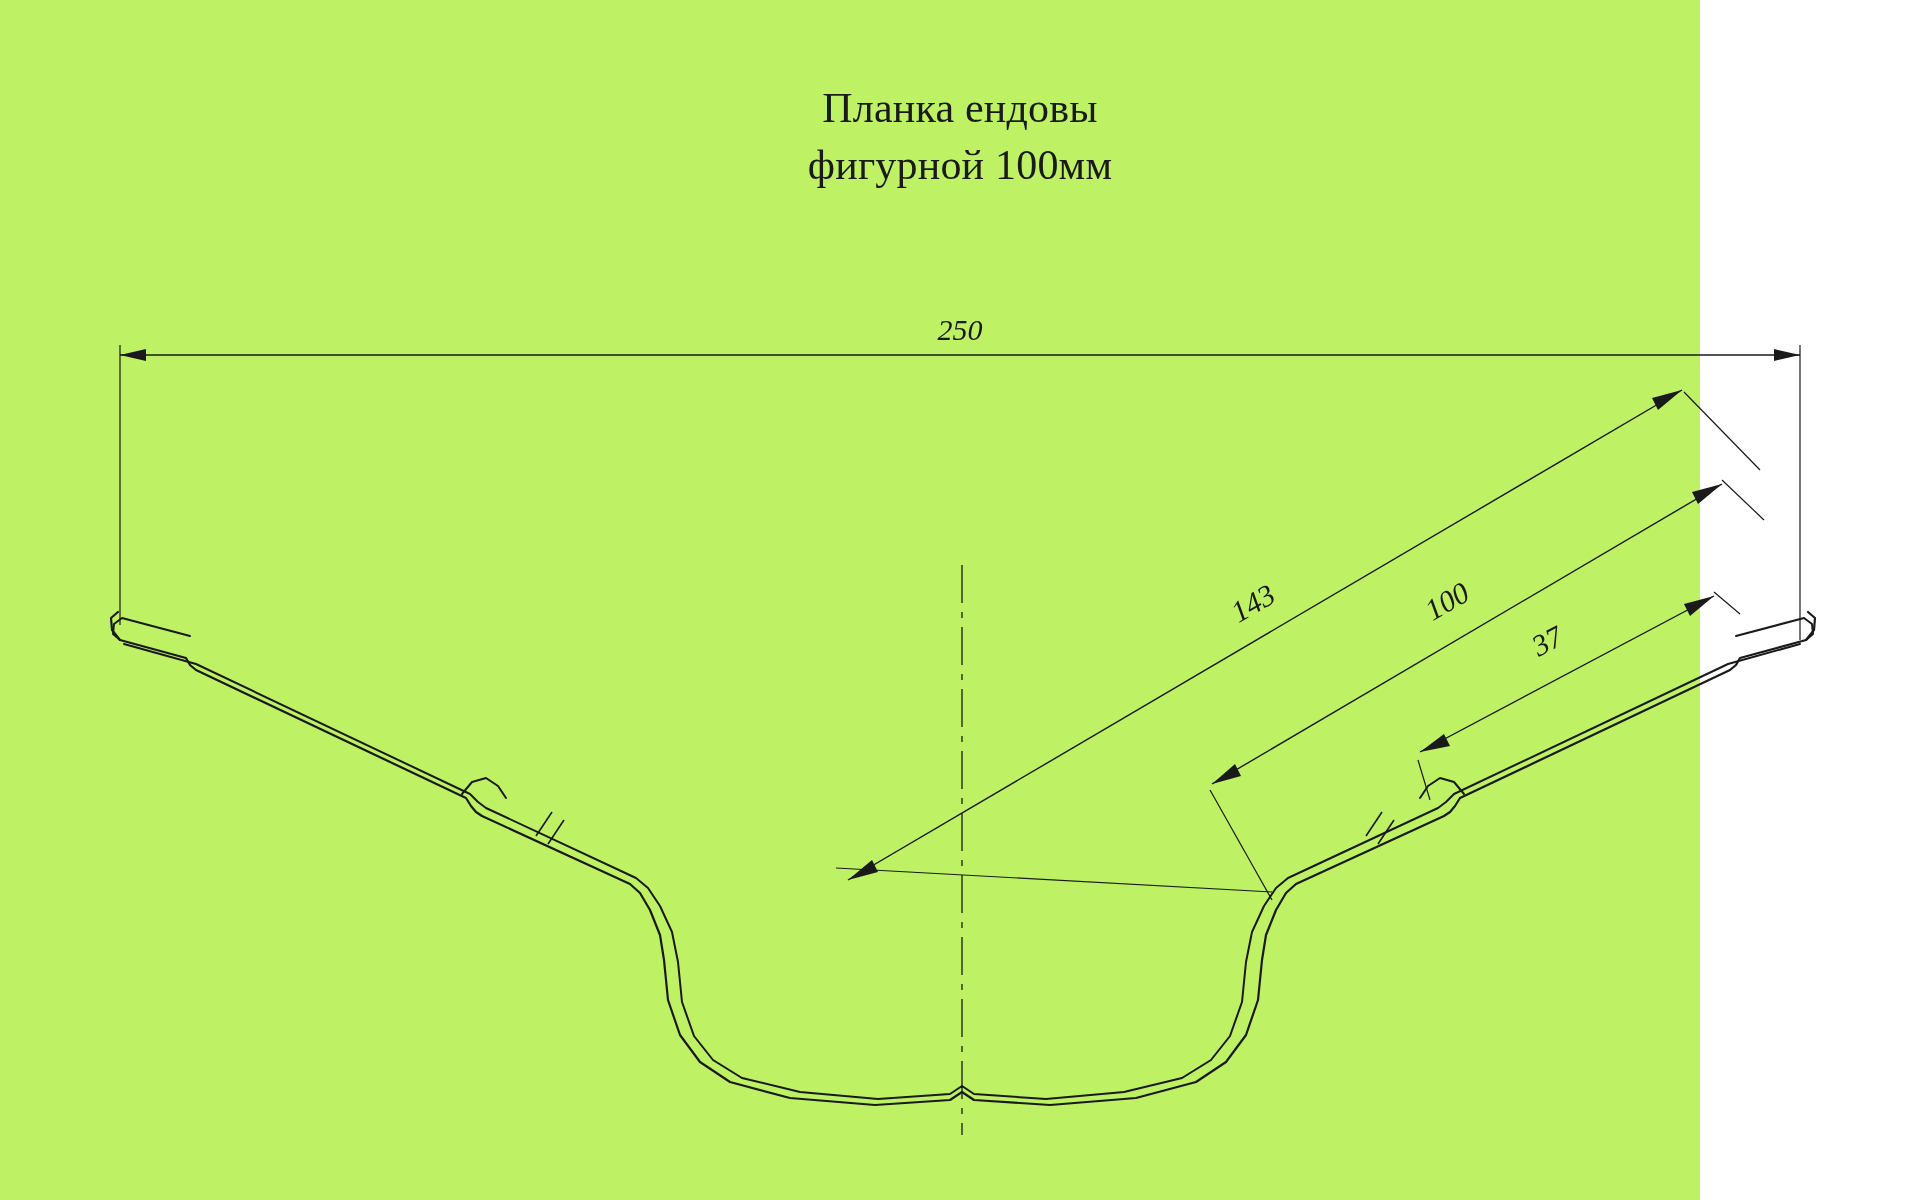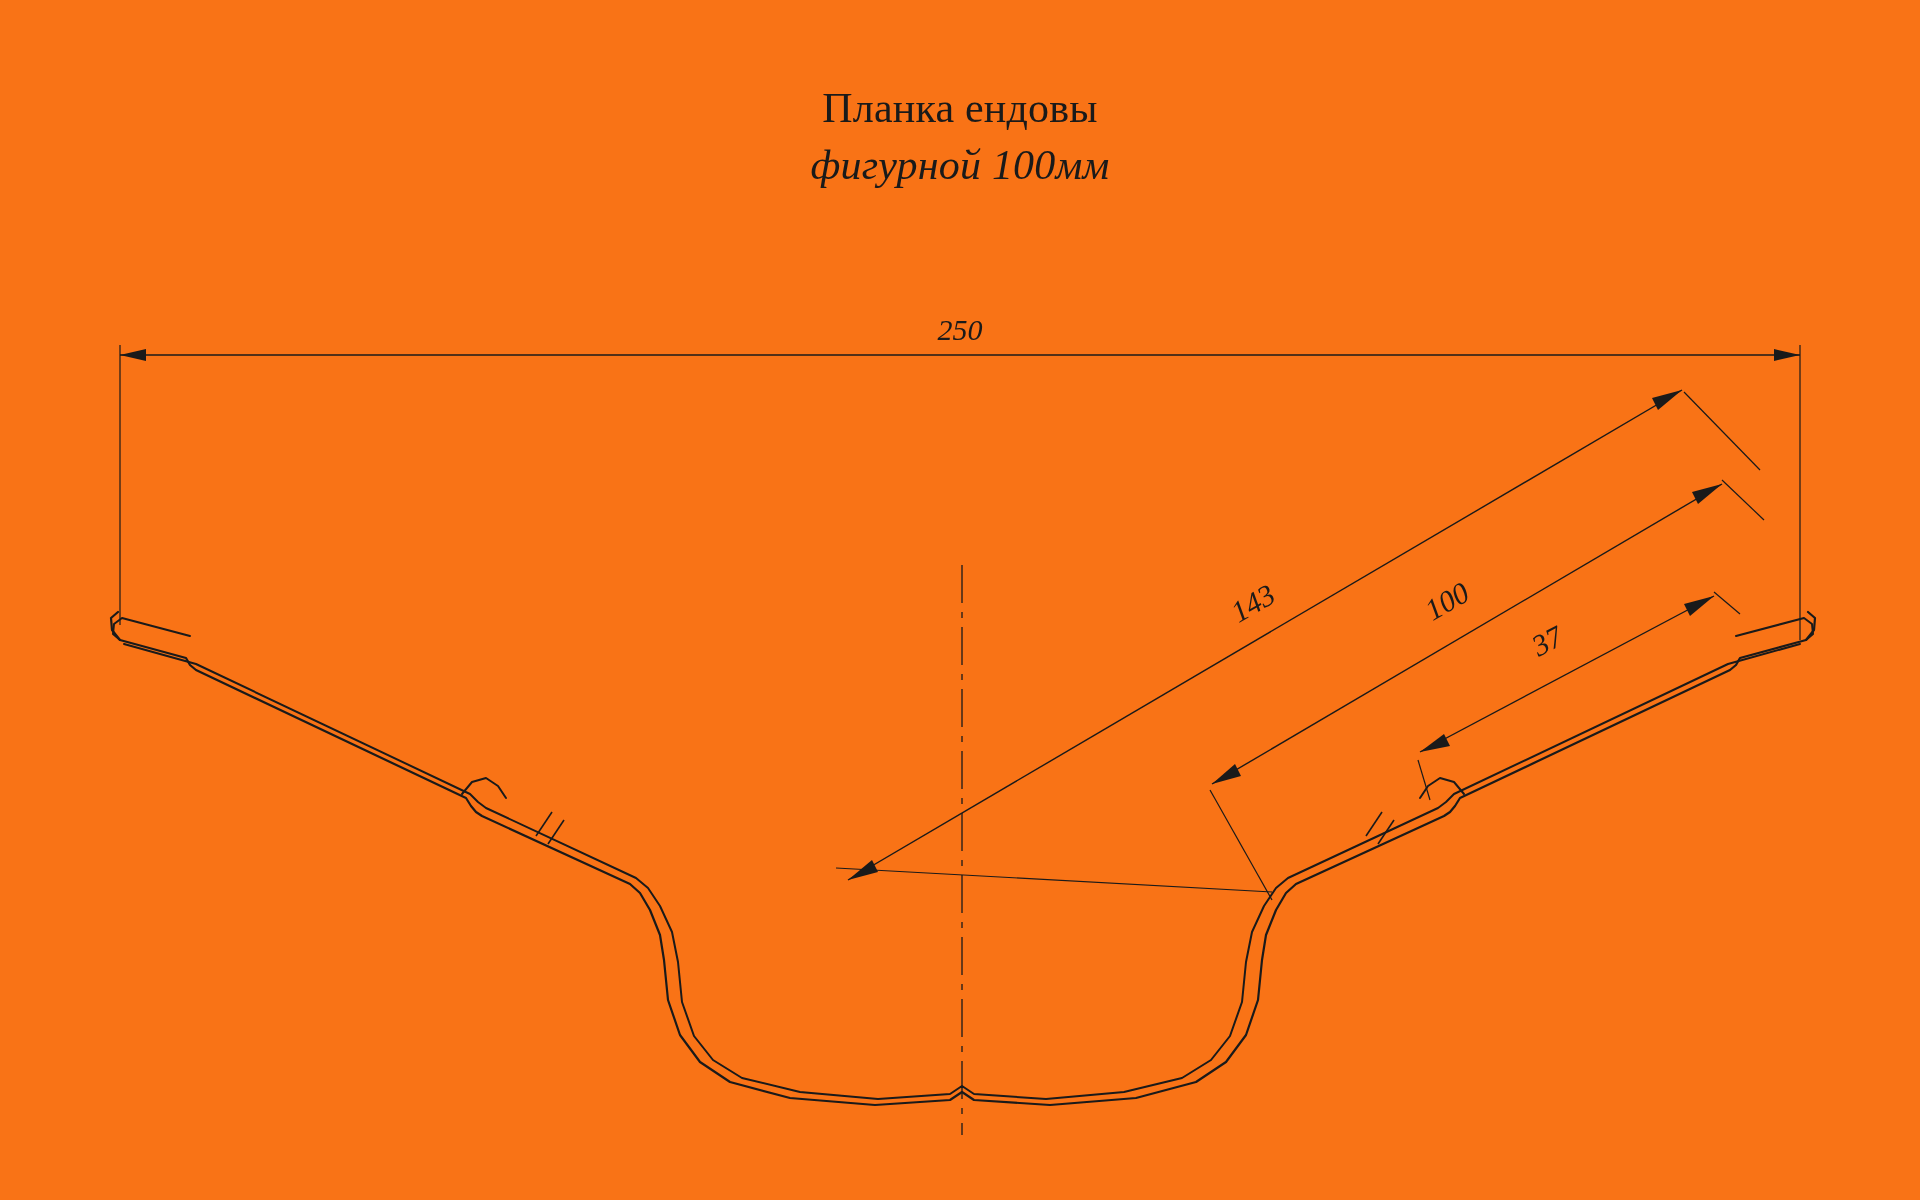--- a/index.html
+++ b/index.html
@@ -8,39 +8,38 @@
     background: #ffffff;
   }
   body {
     width: 1920px;
     height: 1200px;
     font-family: "Liberation Serif", serif;
     overflow: hidden;
   }
   #stage {
     position: relative;
-    width: 1920px;
+    width: 1700px;
     height: 1200px;
-    background: #f97316;
+    background: #bef264;
   }
   #title {
     position: absolute;
     left: 0;
     top: 80px;
     width: 1920px;
     text-align: center;
     font-family: "Liberation Serif", serif;
     font-size: 42px;
     line-height: 1.35;
     color: #1a1a1a;
     letter-spacing: 0.2px;
   }
   #title .line2 {
     display: block;
-    font-style: italic;
   }
   svg {
     position: absolute;
     left: 0;
     top: 0;
     display: block;
   }
   .part-outline {
     fill: none;
     stroke: #1a1a1a;

